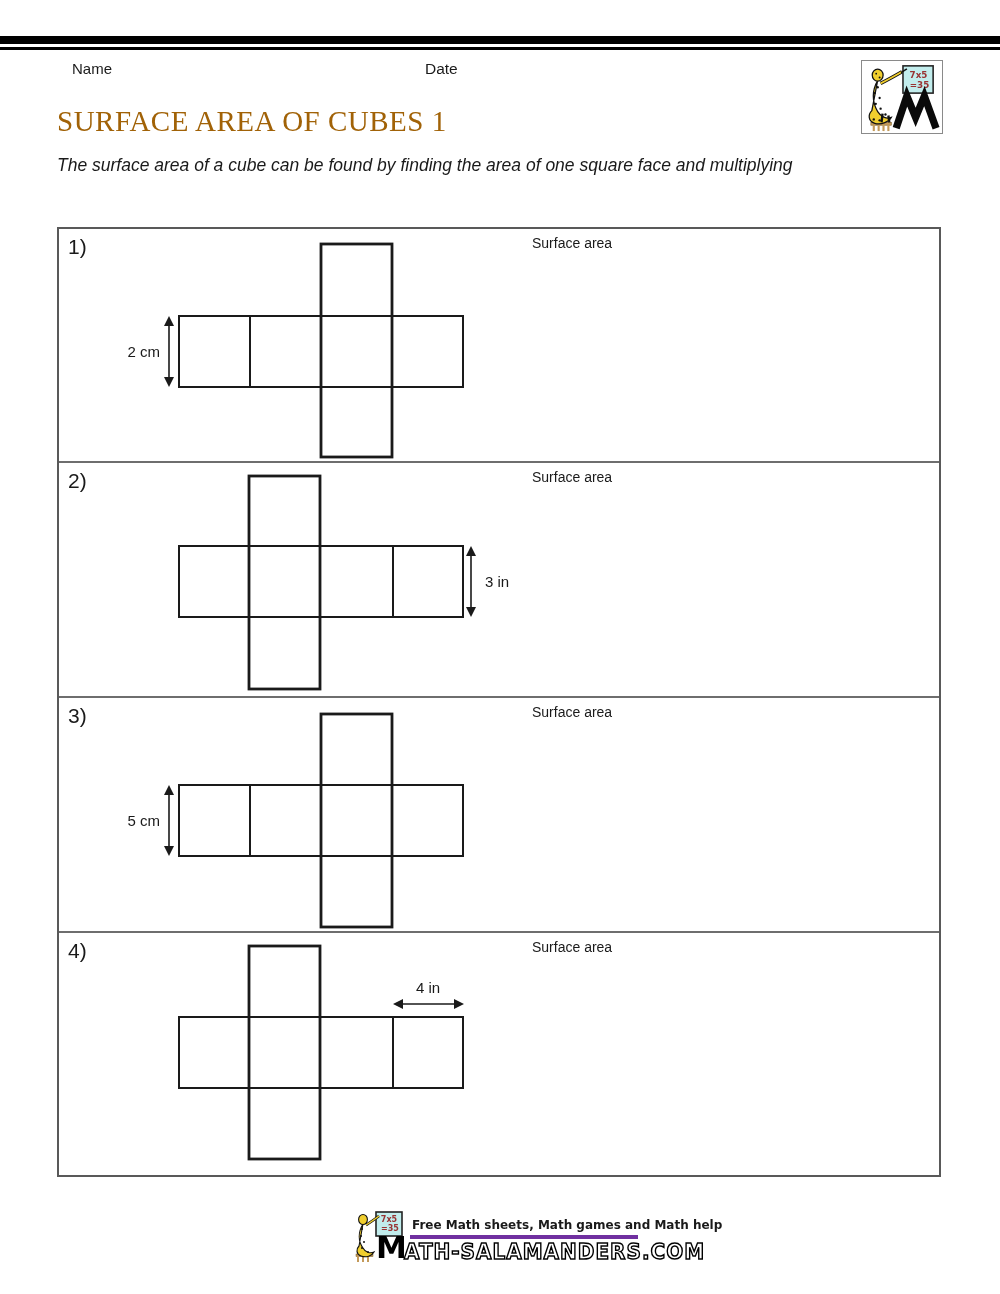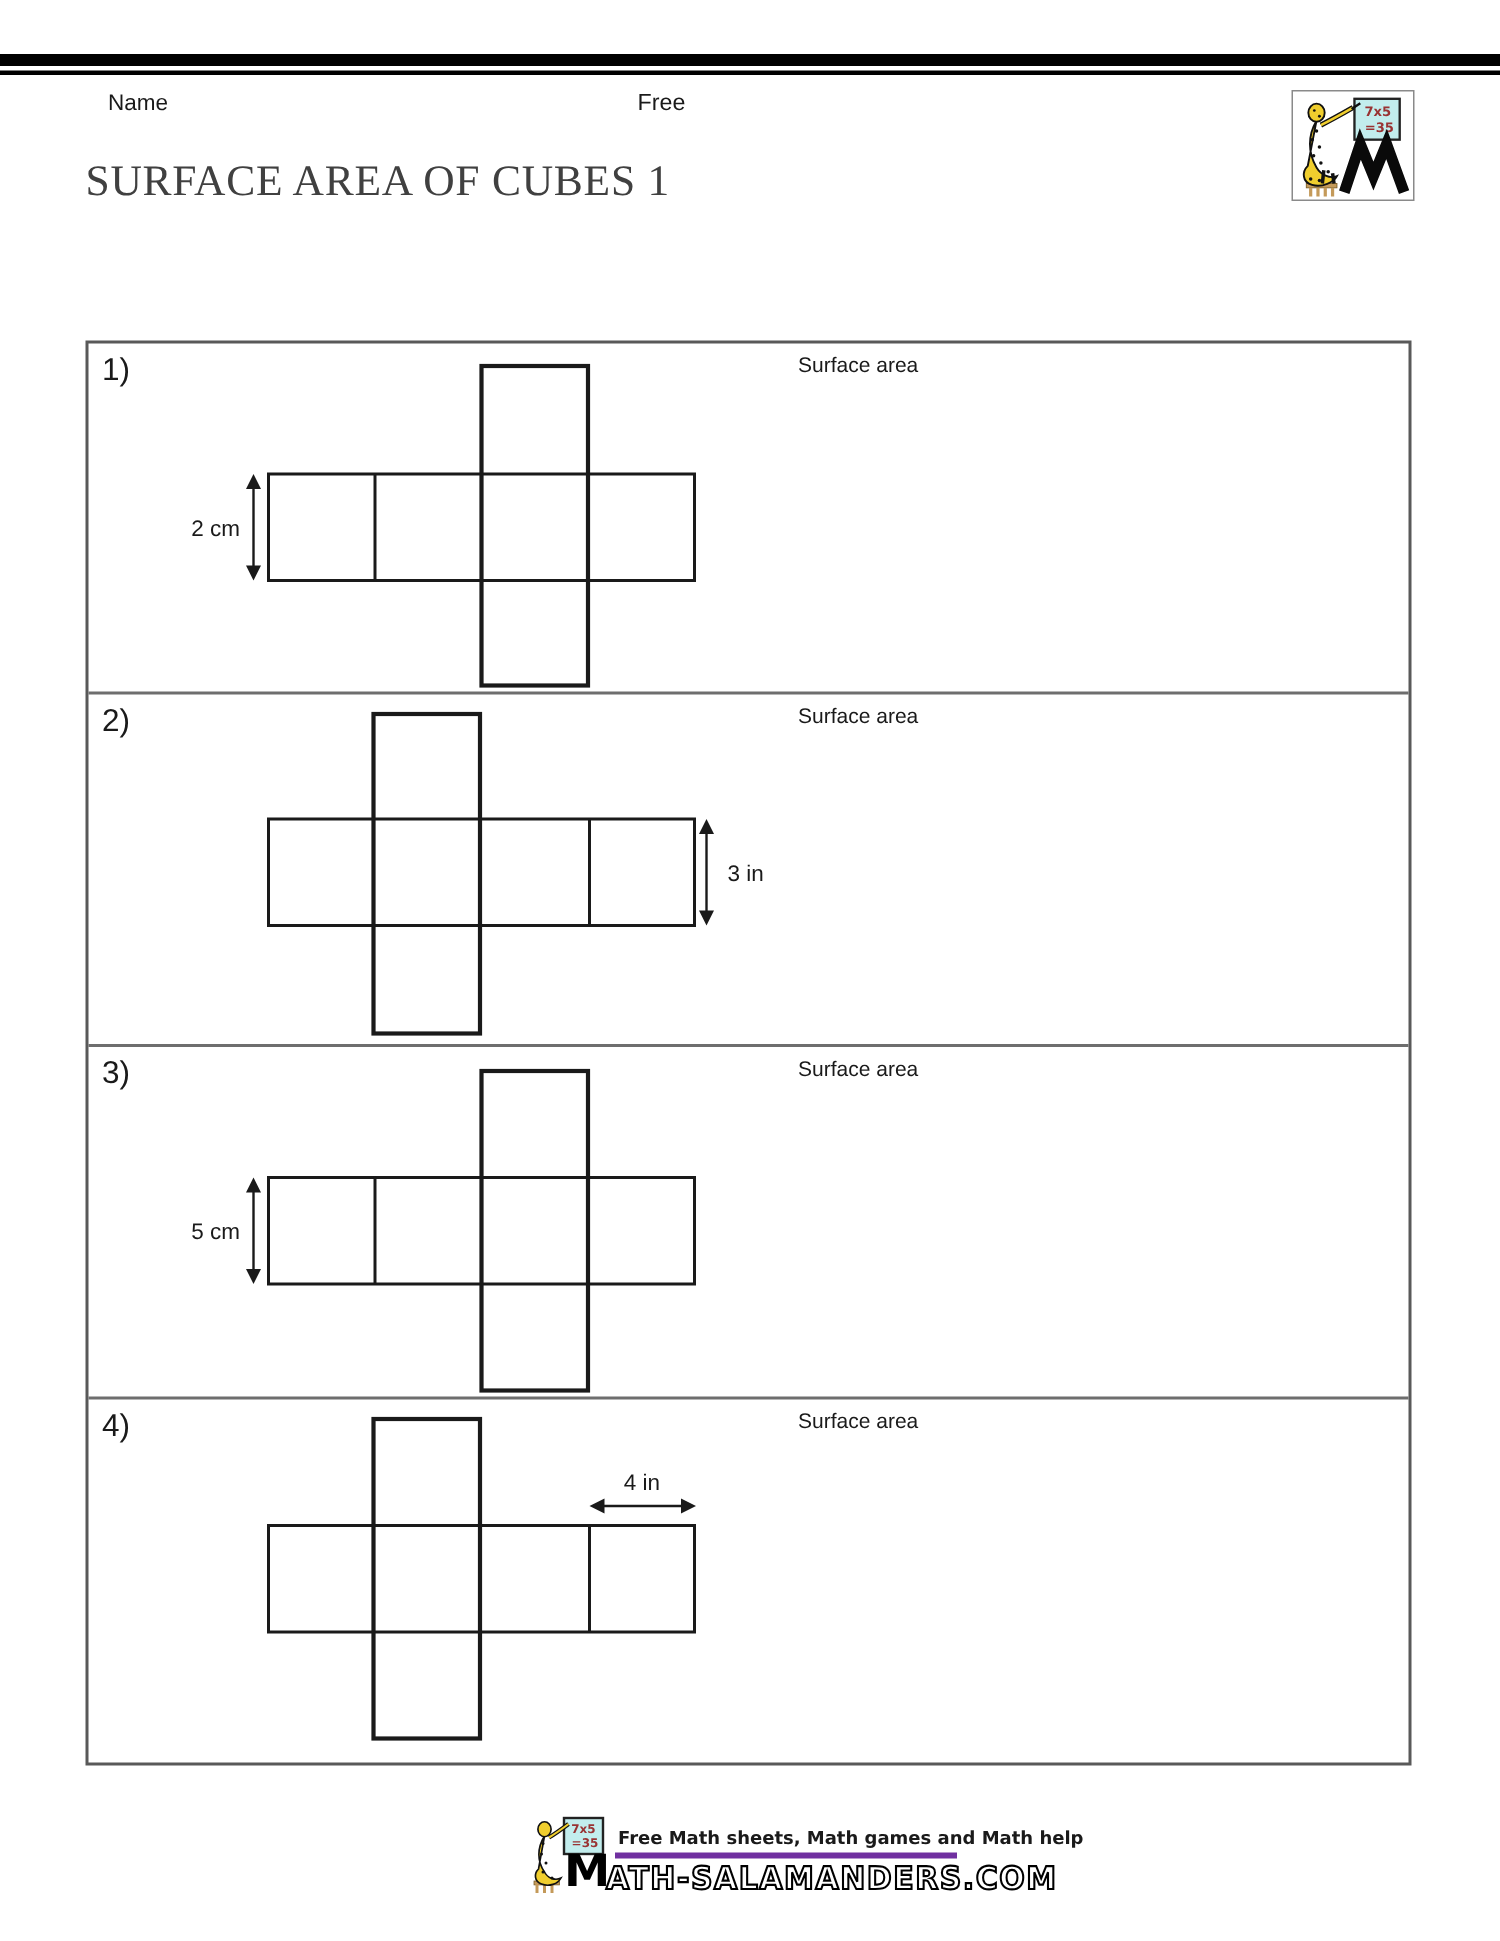--- a/index.html
+++ b/index.html
@@ -14,21 +14,21 @@
   .rule-thick{top:36px;left:0;width:1000px;height:8px;background:#000;}
   .rule-thin{top:47px;left:0;width:1000px;height:2.5px;background:#000;}
 
   
   .name-label{top:60px;left:72px;font-size:15px;}
   .date-label{top:60px;left:425px;font-size:15.5px;}
   .logo-box{top:60px;left:861px;width:82px;height:74px;border:1.5px solid #8a8a8a;background:#fff;box-sizing:border-box;}
   .logo-box svg{width:100%;height:100%;display:block;}
   .page-title{
     top:105px;left:57px;margin:0;font-family:"Liberation Serif", serif;
-    font-weight:400;font-size:29px;letter-spacing:0.5px;color:#404040;
+    font-weight:400;font-size:29px;letter-spacing:0.5px;color:#a16207;
   }
   .description{top:149px;left:57px;width:885px;font-style:italic;font-size:17.5px;line-height:33px;}
 
   
   .worksheet-table{
     top:227px;left:57px;width:884px;height:950px;box-sizing:border-box;
     border:2px solid #595959;background:#fff;
   }
   .problem-row{position:relative;box-sizing:border-box;}
   .problem-row + .problem-row{border-top:2px solid #6e6e6e;}
@@ -55,21 +55,21 @@
     -webkit-text-stroke:1.4px #000;transform:scaleY(1.05);
   }
 </style>
 </head>
 <body>
 
 <div class="abs rule-thick"></div>
 <div class="abs rule-thin"></div>
 
 <div class="abs name-label">Name</div>
-<div class="abs date-label">Free</div>
+<div class="abs date-label">Date</div>
 
 <div class="abs logo-box">
   <svg viewBox="0 0 80 74">
     <rect x="41" y="5" width="31" height="28" stroke="#222" stroke-width="1.6" fill="#C2EDED"></rect>
     <text class="board-text" x="57" y="17" text-anchor="middle">7x5</text>
     <text class="board-text" x="58" y="28" text-anchor="middle">=35</text>
     <polyline points="34,69 45,36 54,58 63,36 75,69" fill="none" stroke="#0a0a0a" stroke-width="7.5"></polyline>
     <g>
       <rect x="8" y="63" width="21" height="3" fill="#C49A5A" stroke="#7a5c24" stroke-width="0.6"></rect>
       <line x1="11" y1="66" x2="11" y2="72" stroke="#C49A5A" stroke-width="2.2"></line>
@@ -93,20 +93,21 @@
       <circle cx="11" cy="60" r="1.2" fill="#111"></circle>
       <circle cx="17" cy="61" r="1.2" fill="#111"></circle>
       <circle cx="17" cy="17" r="1" fill="#111"></circle>
     </g>
   </svg>
 </div>
 
 <h1 class="abs page-title">SURFACE AREA OF CUBES 1</h1>
 
 <div class="abs description">
+  <div>The surface area of a cube can be found by finding the area of one square face and multiplying</div>
 </div>
 
 <div class="abs worksheet-table">
 
   <div class="problem-row row-1">
     <span class="q-number">1)</span>
     <span class="answer-label">Surface area</span>
     <svg class="net-svg" width="470" height="230">
       <rect class="net-line" x="120" y="87" width="284" height="71" stroke-width="2"></rect>
       <line class="net-line" x1="191" y1="87" x2="191" y2="158" stroke-width="2"></line>

